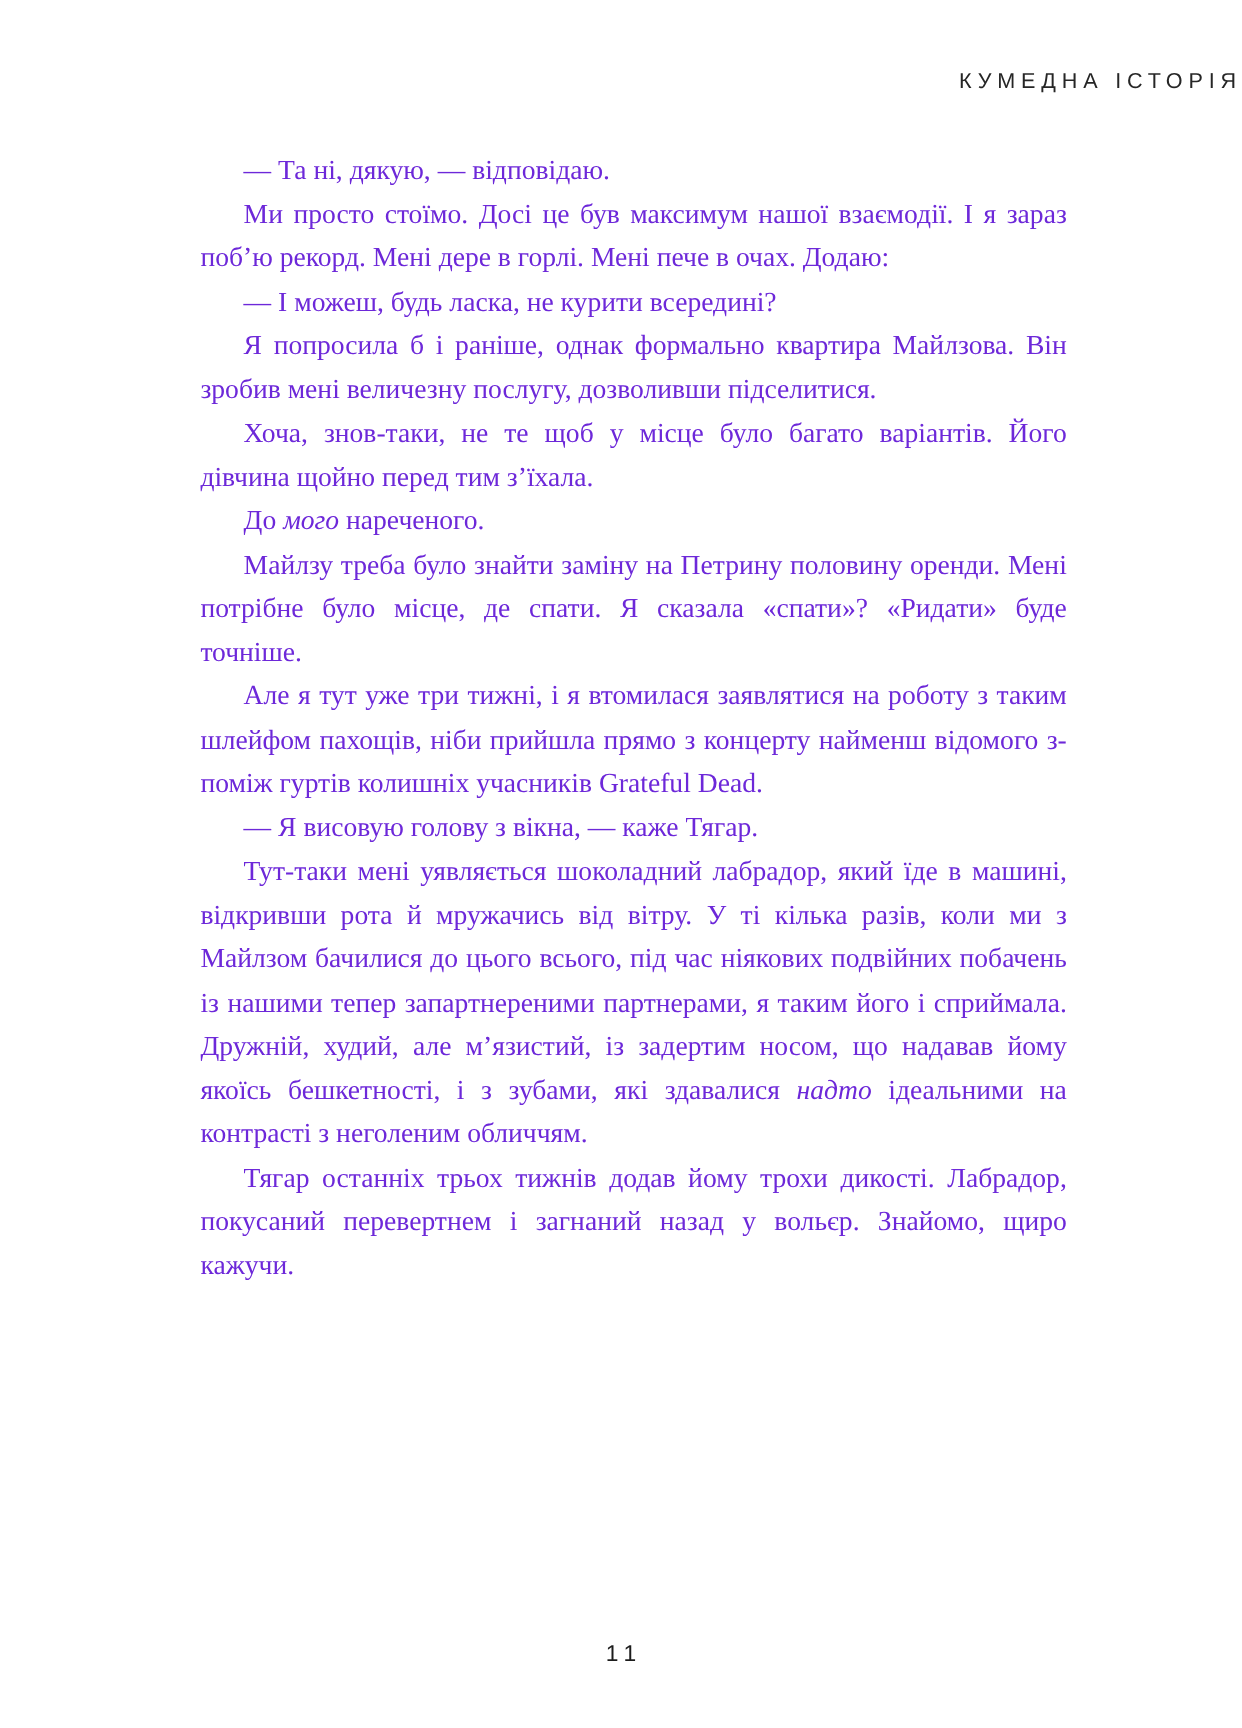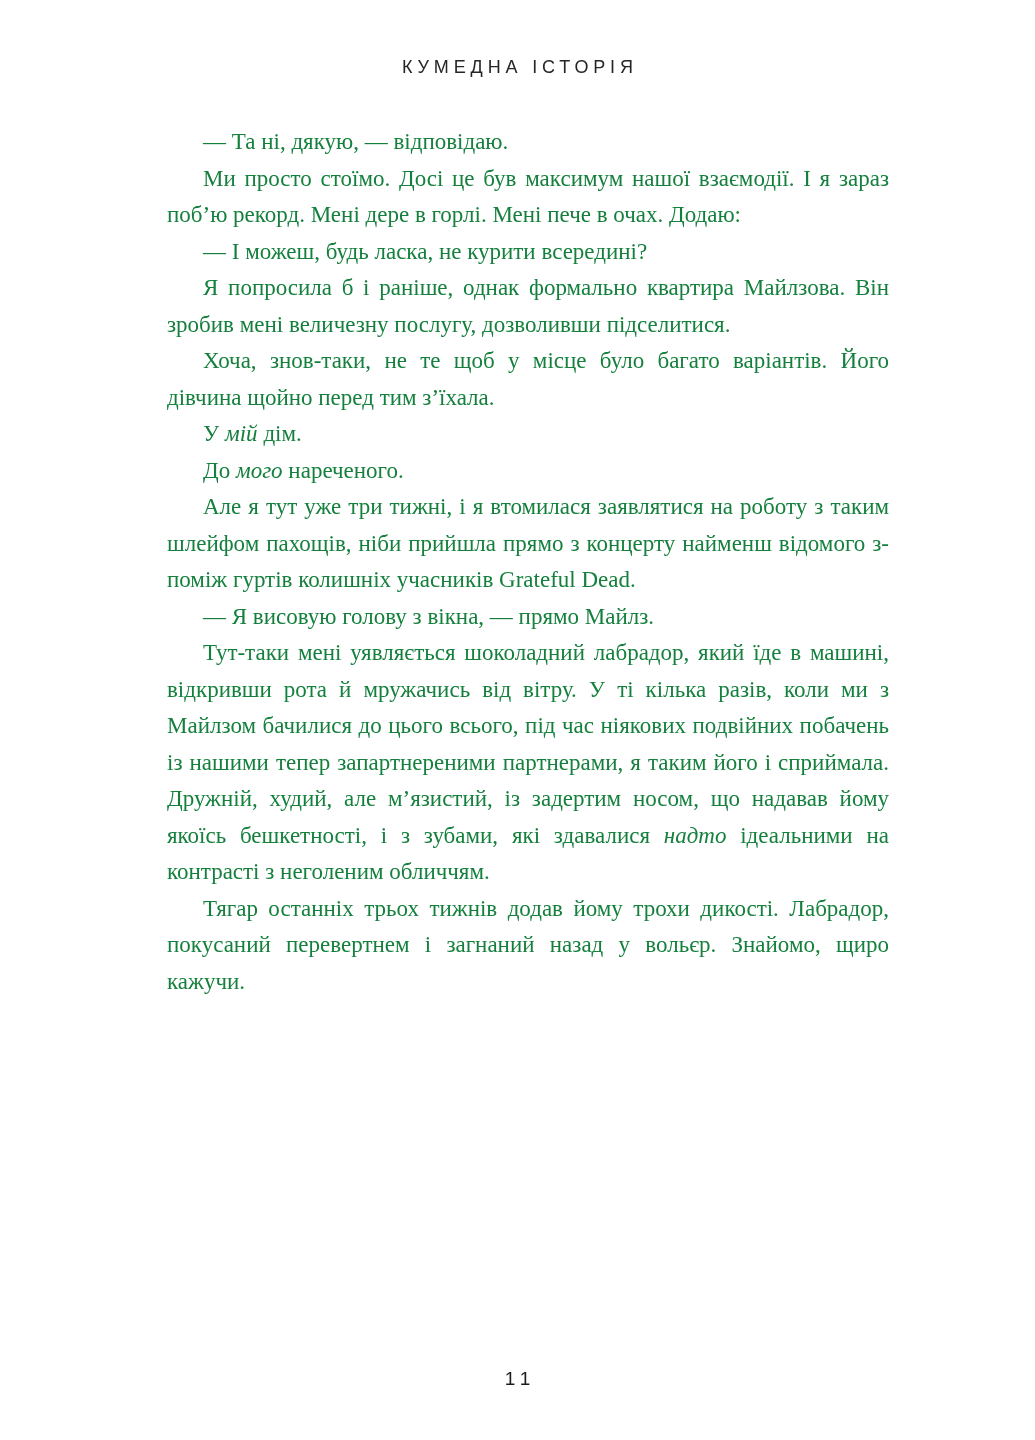--- a/index.html
+++ b/index.html
@@ -13,37 +13,37 @@
     height: 1440px;
     background: #ffffff;
     overflow: hidden;
     font-family: "Liberation Serif", serif;
   }
   .running-header {
     position: absolute;
     top: 57px;
     left: 0;
     width: 100%;
-    text-align: center;
+    text-align: right;
     font-family: "Liberation Sans", sans-serif;
     font-size: 18px;
     font-weight: 400;
     letter-spacing: 0.27em;
     text-indent: 0.27em; 
     color: #262626;
     text-transform: uppercase;
   }
   .text-block {
     position: absolute;
     left: 167px;
     top: 124px;
     width: 722px;
     font-size: 23px;
     line-height: 36.5px;
-    color: #15803d;
+    color: #6d28d9;
     text-align: justify;
   }
   .text-block p.para {
     margin: 0;
     padding: 0;
     text-indent: 36px;
   }
   .text-block .em {
     font-style: italic;
   }
@@ -65,22 +65,22 @@
 
 <div class="page">
   <div class="running-header">КУМЕДНА ІСТОРІЯ</div>
 
   <div class="text-block">
       <p class="para"><span>— Та ні, дякую, — відповідаю.</span></p>
       <p class="para"><span>Ми просто стоїмо. Досі це був максимум нашої взаємодії. І я зараз поб’ю рекорд. Мені дере в горлі. Мені пече в очах. Додаю:</span></p>
       <p class="para"><span>— І можеш, будь ласка, не курити всередині?</span></p>
       <p class="para"><span>Я попросила б і раніше, однак формально квартира Майлзова. Він зробив мені величезну послугу, дозволивши підселитися.</span></p>
       <p class="para"><span>Хоча, знов-таки, не те щоб у місце було багато варіантів. Його дівчина щойно перед тим з’їхала.</span></p>
-      <p class="para"><span>У </span><span class="em">мій</span><span> дім.</span></p>
       <p class="para"><span>До </span><span class="em">мого</span><span> нареченого.</span></p>
+      <p class="para"><span>Майлзу треба було знайти заміну на Петрину половину оренди. Мені потрібне було місце, де спати. Я сказала «спати»? «Ридати» буде точніше.</span></p>
       <p class="para"><span>Але я тут уже три тижні, і я втомилася заявлятися на роботу з таким шлейфом пахощів, ніби прийшла прямо з концерту найменш відомого з-поміж гуртів колишніх учасників Grateful Dead.</span></p>
-      <p class="para"><span>— Я висовую голову з вікна, — прямо Майлз.</span></p>
+      <p class="para"><span>— Я висовую голову з вікна, — каже Тягар.</span></p>
       <p class="para"><span>Тут-таки мені уявляється шоколадний лабрадор, який їде в машині, відкривши рота й мружачись від вітру. У ті кілька разів, коли ми з Майлзом бачилися до цього всього, під час ніякових подвійних побачень із нашими тепер запартнереними партнерами, я таким його і сприймала. Дружній, худий, але м’язистий, із задертим носом, що надавав йому якоїсь бешкетності, і з зубами, які здавалися </span><span class="em">надто</span><span> ідеальними на контрасті з неголеним обличчям.</span></p>
       <p class="para"><span>Тягар останніх трьох тижнів додав йому трохи дикості. Лабрадор, покусаний перевертнем і загнаний назад у вольєр. Знайомо, щиро кажучи.</span></p>
     </div>
 
   <div class="page-number">11</div>
 </div>
 
 </body></html>

